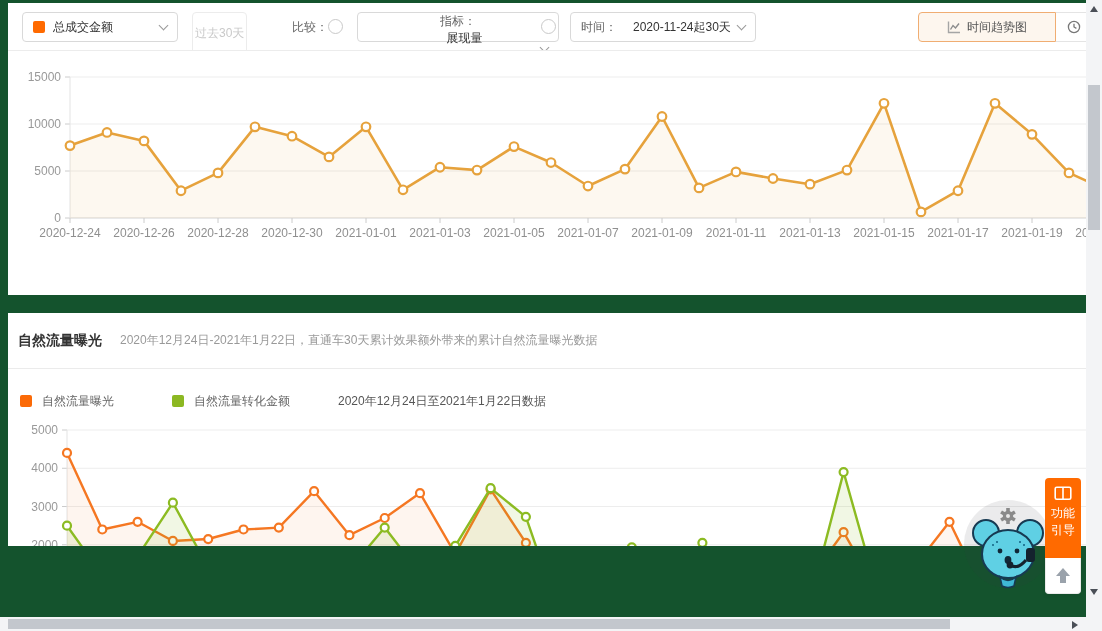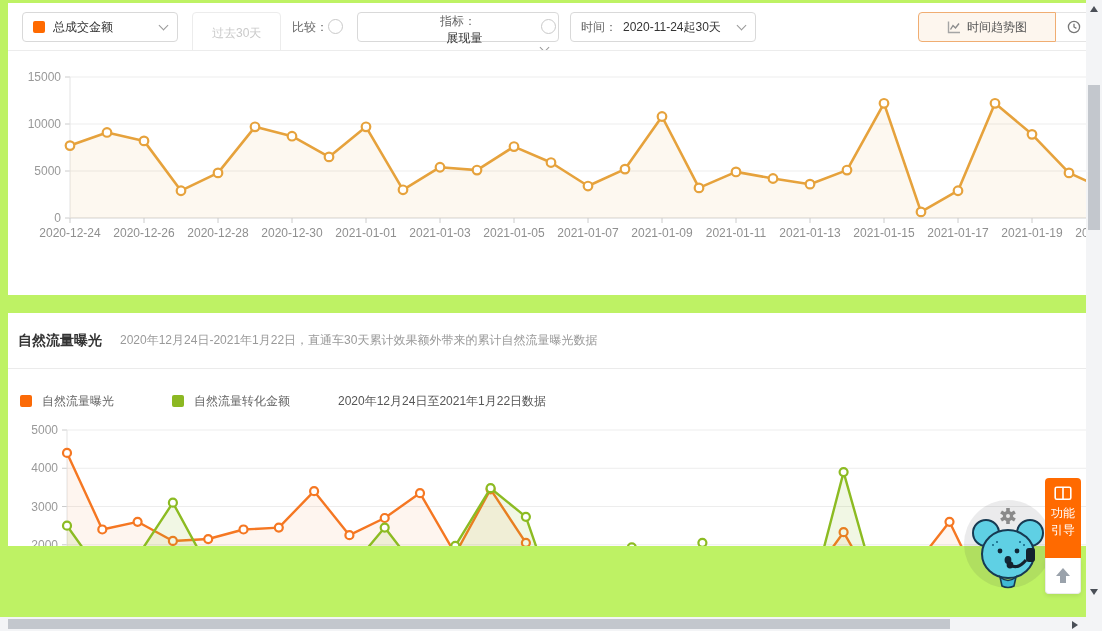--- a/index.html
+++ b/index.html
@@ -1,33 +1,33 @@
 <!DOCTYPE html>
 <html><head>
 <meta charset="utf-8">
 <style>
   * { margin:0; padding:0; box-sizing:border-box; }
   html,body { width:1102px; height:631px; }
   body { font-family:"Liberation Sans","DejaVu Sans",sans-serif; }
-  .page { position:relative; width:1102px; height:631px; background:#bef264; overflow:hidden; }
+  .page { position:relative; width:1102px; height:631px; background:#14532d; overflow:hidden; }
   .card { position:absolute; background:#fff; }
   #card1 { left:8px; top:3px; width:1078px; height:292px; overflow:hidden; }
   #card2 { left:8px; top:313px; width:1078px; height:233px; overflow:hidden; }
 
   
   .toolbar { position:relative; height:48px; border-bottom:1px solid #ececec; overflow:hidden; }
   .toolbar > * { position:absolute; top:9px; }
   .sel { height:30px; border:1px solid #d9d9d9; border-radius:4px; background:#fff;
          display:flex; align-items:center; padding:0 10px; font-size:12px; color:#333; cursor:pointer; }
   .sel .chev { margin-left:auto; }
   .chev { width:7px; height:7px; border-right:1.5px solid #999; border-bottom:1.5px solid #999;
           transform:rotate(45deg); margin-top:-3px; flex:none; }
   .swatch { width:12px; height:12px; border-radius:2px; margin-right:8px; flex:none; }
   .btn-disabled { height:42px; border:1px solid #ececec; border-radius:4px; background:#fff;
-          display:flex; align-items:center; padding:0 19px; font-size:12px; color:#c9c9c9; }
+          display:flex; align-items:center; padding:0 2px; font-size:12px; color:#c9c9c9; }
   .lbl { font-size:12px; color:#666; line-height:30px; }
   .radio { width:15px; height:15px; border:1px solid #c9c9c9; border-radius:50%; background:#fff; margin-top:7px; cursor:pointer; }
   .btn-group { position:absolute; right:-14px; top:9px; display:flex; }
   .btn-trend { height:30px; border:1px solid #f0ad72; background:#fdf6ee; border-radius:4px 0 0 4px;
           display:flex; align-items:center; padding:0 28px; font-size:12px; color:#555; gap:6px; cursor:pointer; }
   .btn-clock { height:30px; width:44px; border:1px solid #e4e4e4; border-left:none; background:#fff;
           border-radius:0 4px 4px 0; display:flex; align-items:center; padding-left:10px; cursor:pointer; }
 
   svg { display:block; font-family:"Liberation Sans","DejaVu Sans",sans-serif; }
   #chart-top { position:absolute; left:0; top:48px; }
@@ -89,21 +89,21 @@
       <div class="lbl" style="left:284px;">比较：</div>
       <div class="radio" style="left:320px;"></div>
       <div class="sel" style="left:349px; width:202px;flex-direction:column;">
         <span style="color:#666;">指标：</span>
         <span style="margin-left:13px;">展现量</span>
         <span class="chev"></span>
       </div>
       <div class="radio" style="left:533px;"></div>
       <div class="sel" style="left:562px; width:186px;">
         <span style="color:#666;">时间：</span>
-        <span style="margin-left:6px;">2020-11-24起30天</span>
+        <span style="margin-left:16px;">2020-11-24起30天</span>
         <span class="chev"></span>
       </div>
       <div class="btn-group">
         <div class="btn-trend">
           <svg width="14" height="14" viewBox="0 0 14 14">
             <path d="M1.5 1.5 V12.5 H13" stroke="#a5a5a5" stroke-width="1.4" fill="none"></path>
             <polyline points="3.5,9.5 6,5.5 8.5,8 12,3.5" stroke="#8c8c8c" stroke-width="1.4" fill="none"></polyline>
           </svg>
           <span>时间趋势图</span>
         </div>

